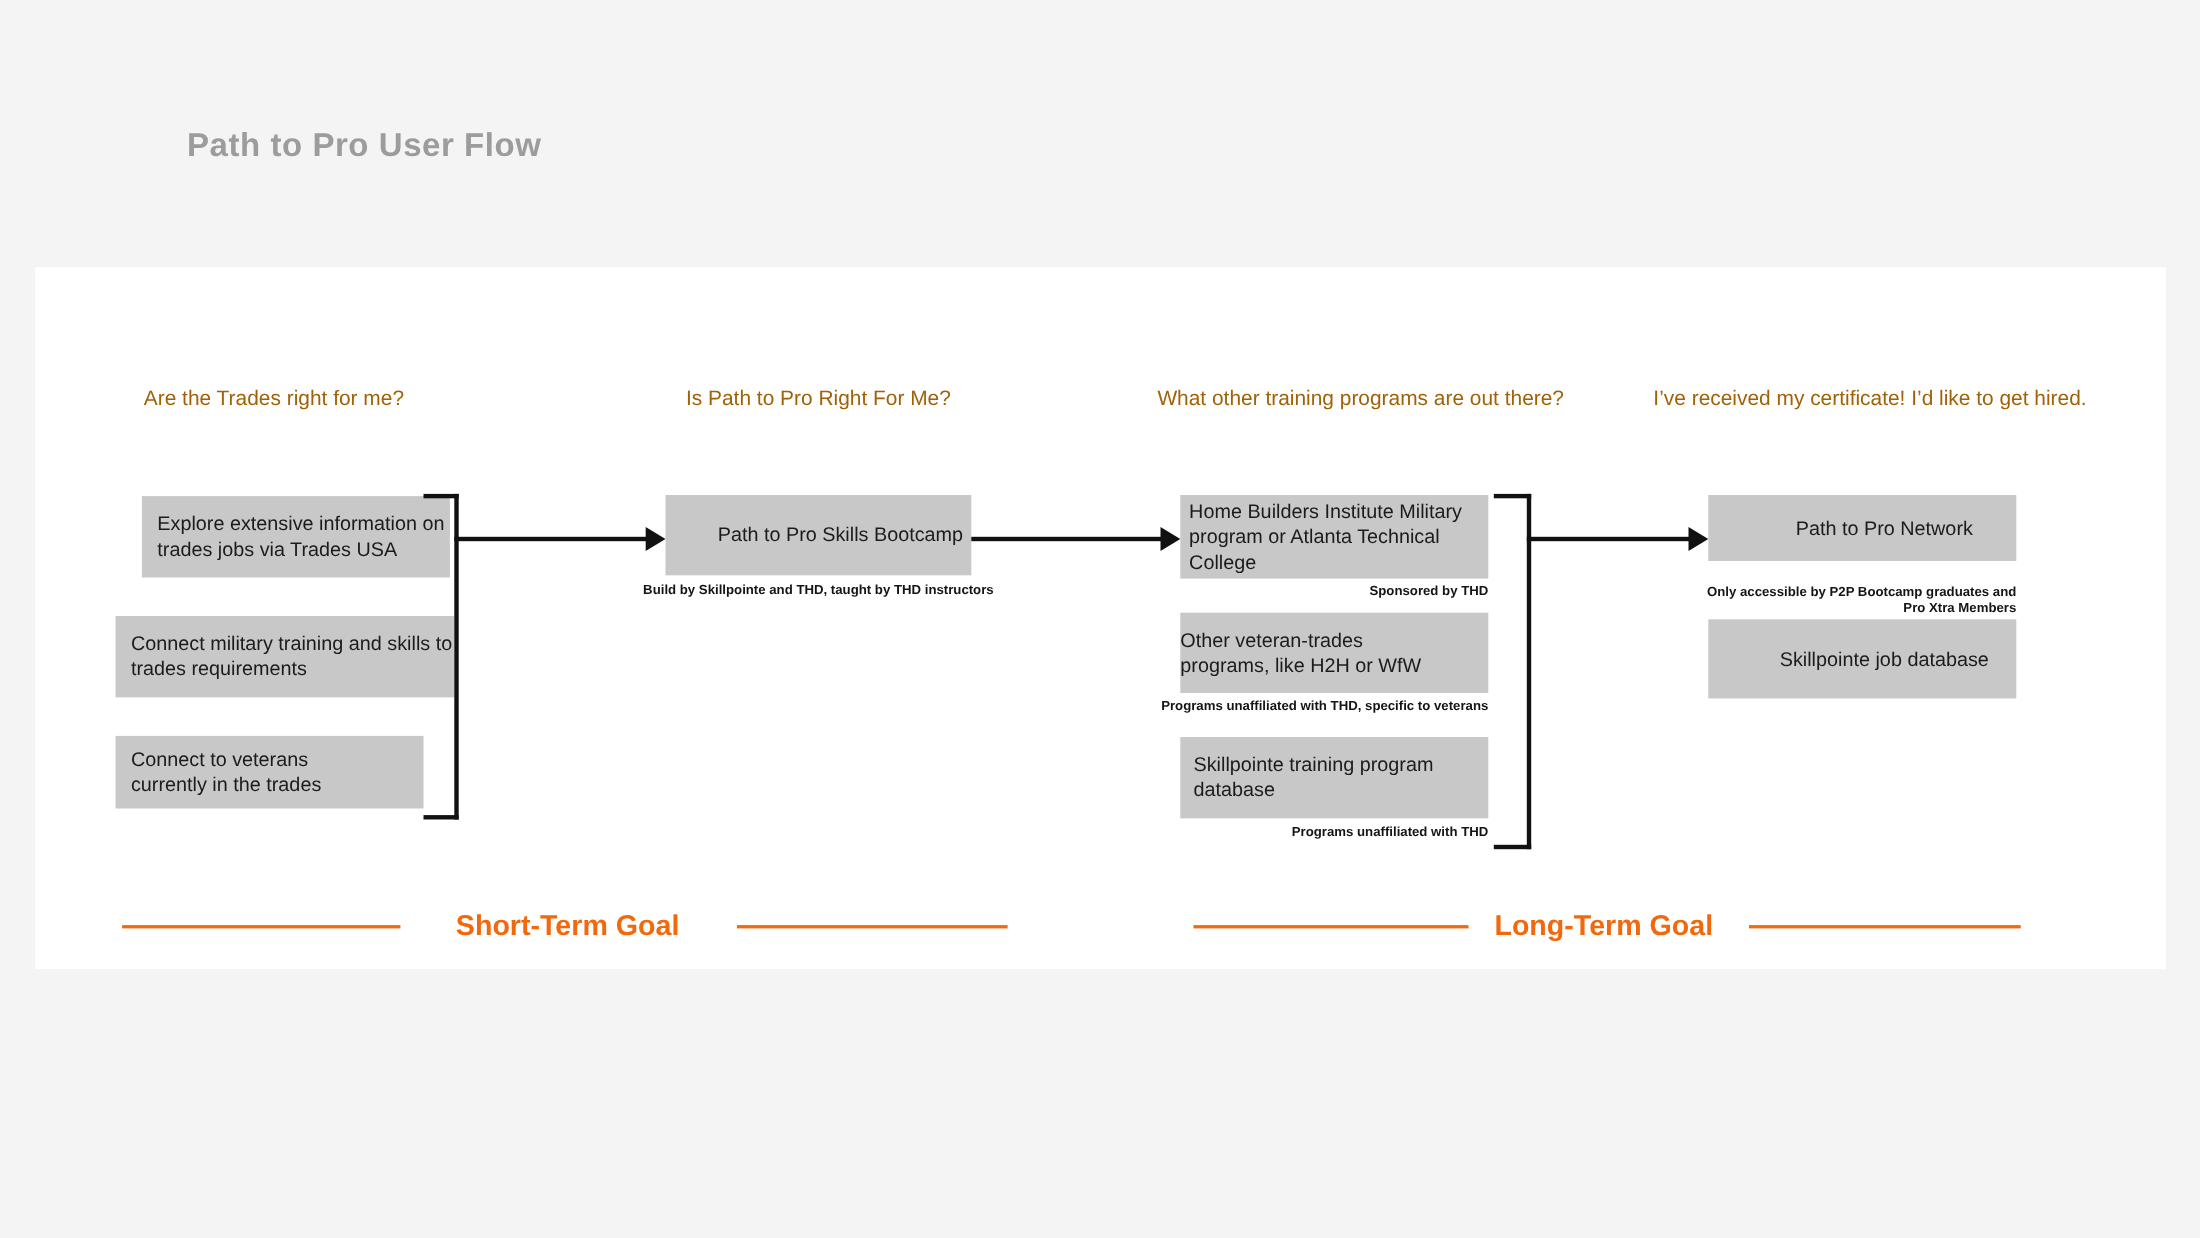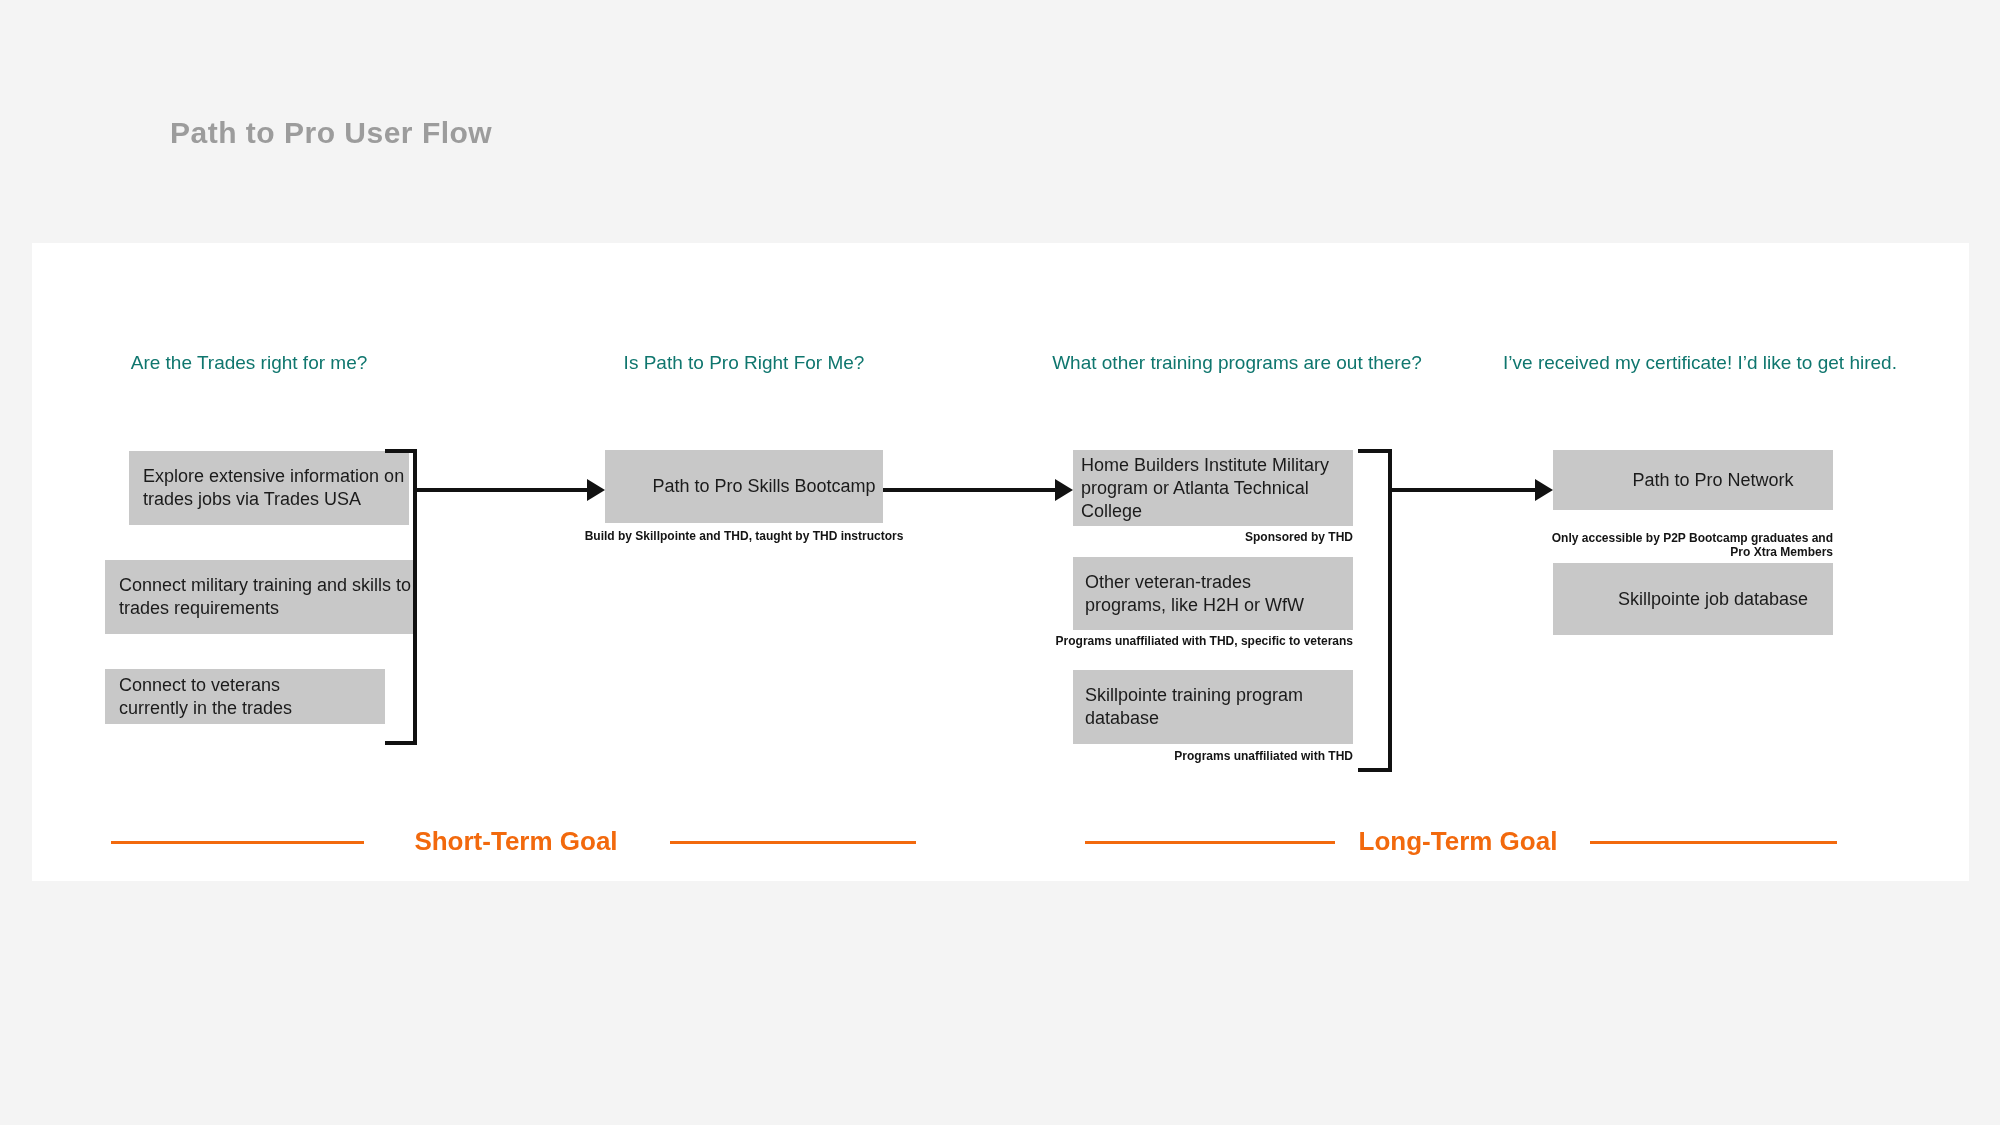--- a/index.html
+++ b/index.html
@@ -20,21 +20,21 @@
     color:#1a1a1a;
   }
   .abs{position:absolute;}
   .page-title{
     font-size:30px;font-weight:bold;color:var(--title-gray);letter-spacing:.5px;
   }
   .panel{
     background:var(--panel);
   }
   .question{
-    font-size:19px;color:#0f766e;text-align:center;white-space:nowrap;
+    font-size:19px;color:#a16207;text-align:center;white-space:nowrap;
   }
   .node{
     background:var(--node-gray);
     font-size:18px;line-height:23px;color:#1b1b1b;
     display:flex;align-items:center;
   }
   .node.center{justify-content:center;text-align:center;padding-left:40px;}
   .caption{
     font-size:12px;line-height:14px;font-weight:600;color:#141414;
   }
@@ -66,21 +66,21 @@
 <div class="abs question" style="left:554px;top:352px;width:380px;">Is Path to Pro Right For Me?</div>
 <div class="abs question" style="left:1037px;top:352px;width:400px;">What other training programs are out there?</div>
 <div class="abs question" style="left:1485px;top:352px;width:430px;">I’ve received my certificate! I’d like to get hired.</div>
 
 <div class="abs node" style="left:105px;top:451px;width:280px;height:74px;padding-left:14px;margin-left:24px;">
   <span>Explore extensive information on trades jobs via Trades USA</span>
 </div>
 <div class="abs node" style="left:105px;top:560px;width:308px;height:74px;padding-left:14px;">
   <span>Connect military training and skills to trades requirements</span>
 </div>
-<div class="abs node" style="left:105px;top:669px;width:280px;height:55px;padding-left:14px;">
+<div class="abs node" style="left:105px;top:669px;width:280px;height:66px;padding-left:14px;">
   <span style="display:inline-block;max-width:195px;">Connect to veterans currently in the trades</span>
 </div>
 
 <div class="abs hline" style="left:385px;top:449px;width:32px;"></div>
 <div class="abs vline" style="left:413px;top:449px;height:296px;"></div>
 <div class="abs hline" style="left:385px;top:741px;width:32px;"></div>
 
 <div class="abs hline" style="left:413px;top:488px;width:176px;"></div>
 <div class="abs arrow-head" style="left:587px;top:479px;"></div>
 
@@ -90,21 +90,21 @@
 <div class="abs caption center" style="left:554px;top:529px;width:380px;">Build by Skillpointe and THD, taught by THD instructors</div>
 
 <div class="abs hline" style="left:883px;top:488px;width:174px;"></div>
 <div class="abs arrow-head" style="left:1055px;top:479px;"></div>
 
 <div class="abs node" style="left:1073px;top:450px;width:280px;height:76px;padding-left:8px;">
   <span>Home Builders Institute Military program or Atlanta Technical College</span>
 </div>
 <div class="abs caption right nowrap" style="left:1073px;top:530px;width:280px;">Sponsored by THD</div>
 
-<div class="abs node" style="left:1073px;top:557px;width:280px;height:73px;padding-left:12px;">
+<div class="abs node" style="left:1073px;top:557px;width:280px;height:73px;">
   <span style="display:inline-block;max-width:230px;">Other veteran-trades programs, like H2H or WfW</span>
 </div>
 <div class="abs caption right nowrap" style="left:1003px;top:634px;width:350px;">Programs unaffiliated with THD, specific to veterans</div>
 
 <div class="abs node" style="left:1073px;top:670px;width:280px;height:74px;padding-left:12px;">
   <span>Skillpointe training program database</span>
 </div>
 <div class="abs caption right nowrap" style="left:1053px;top:749px;width:300px;">Programs unaffiliated with THD</div>
 
 <div class="abs hline" style="left:1358px;top:449px;width:34px;"></div>

